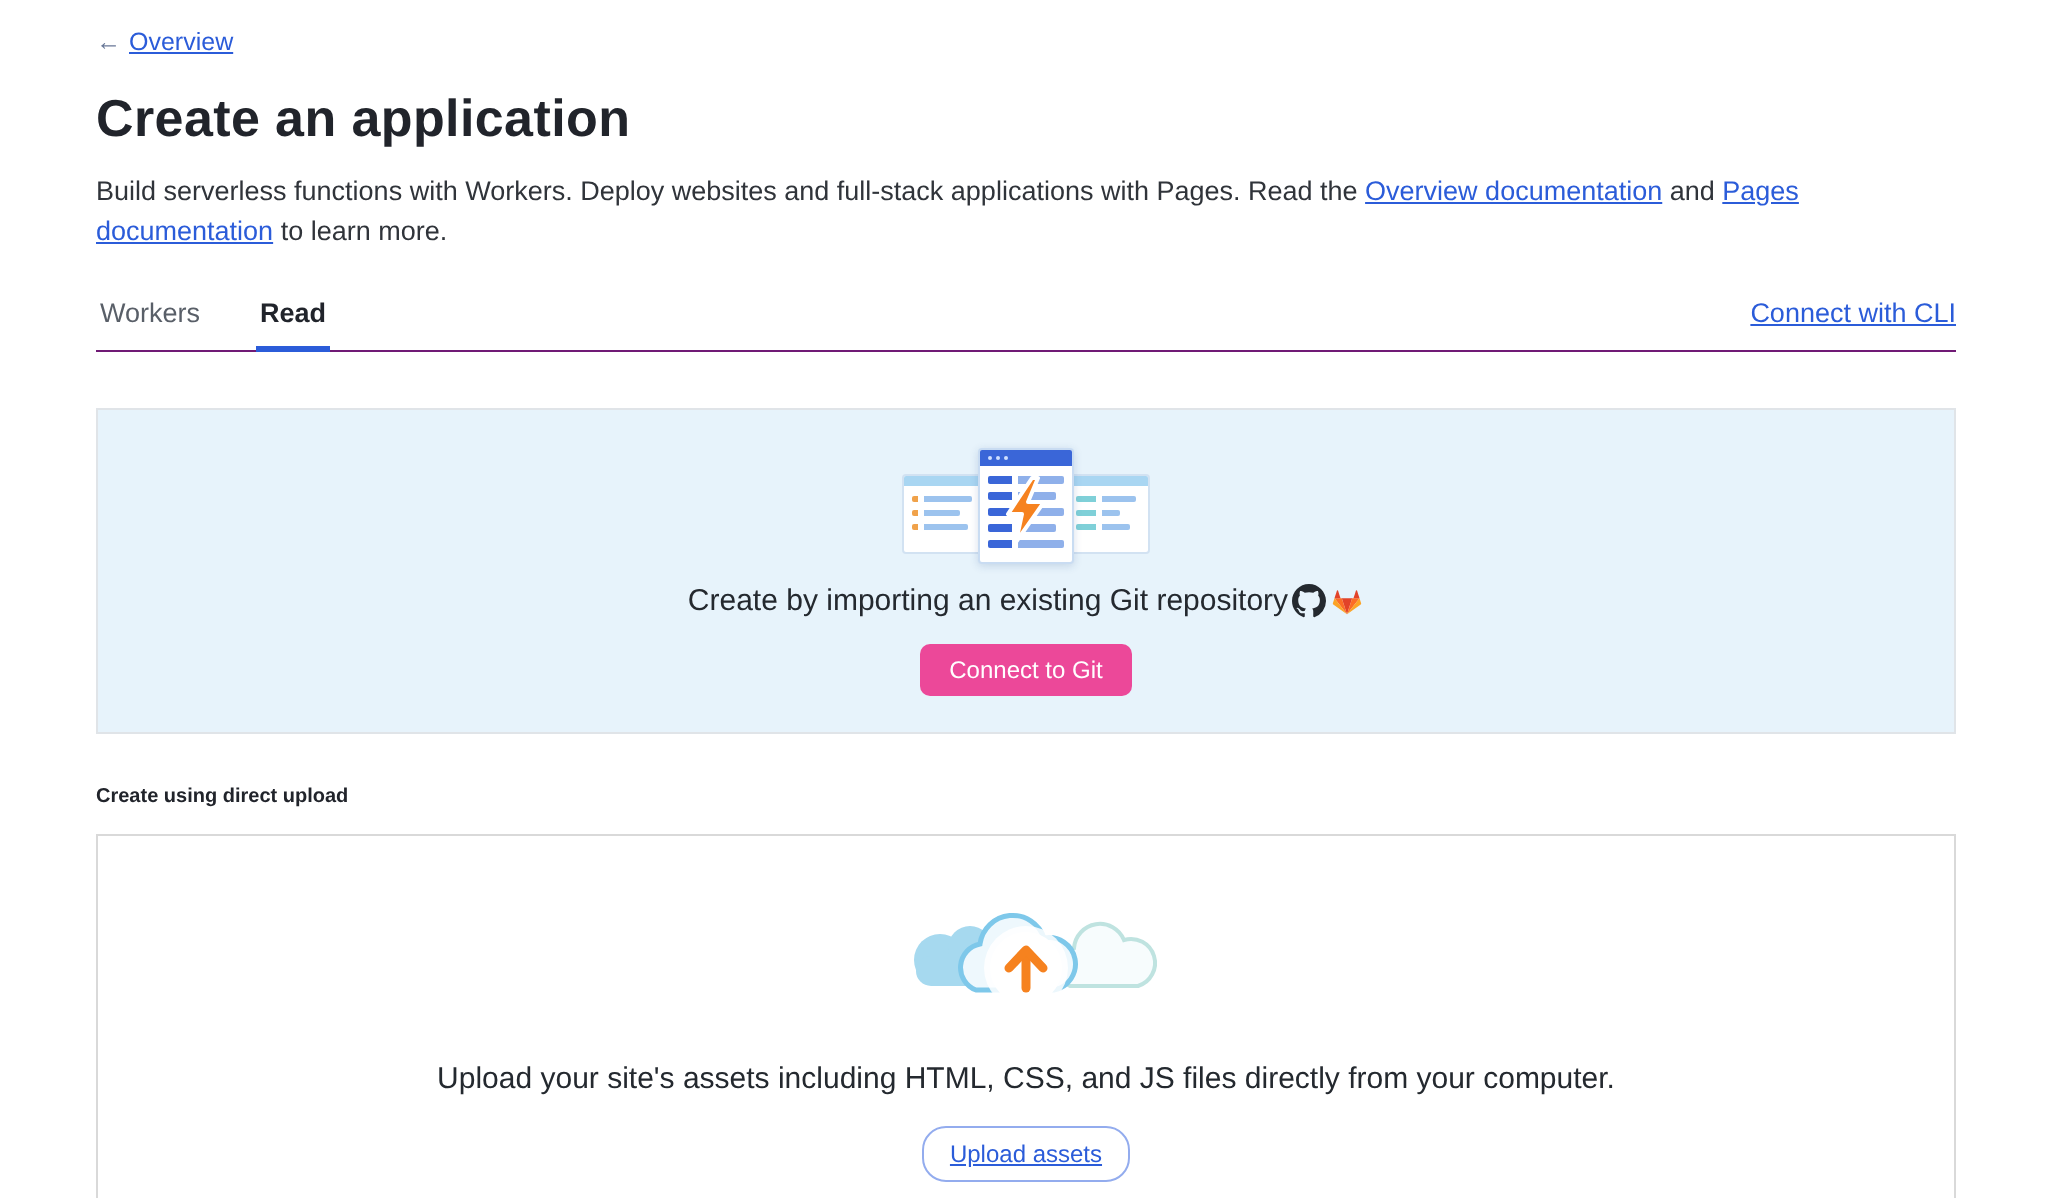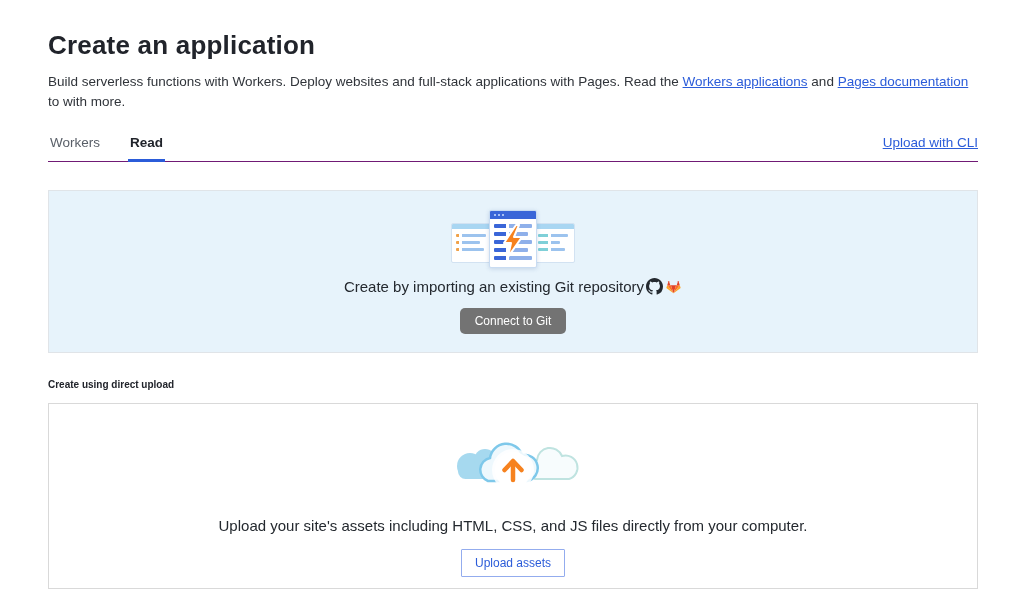--- a/index.html
+++ b/index.html
@@ -60,51 +60,54 @@
   .row-teal { height: 3px; border-radius: 1px;
     background: linear-gradient(90deg, #7fd0d8 0 10px, transparent 10px 13px, #9cc3ee 13px 100%); }
   .row-teal.w1 { width: 30px; } .row-teal.w2 { width: 22px; } .row-teal.w3 { width: 27px; }
   .row-blue2 { height: 4px; border-radius: 1px;
     background: linear-gradient(90deg, #3a66d8 0 12px, transparent 12px 15px, #8fb0ea 15px 100%); }
   .row-blue2.s { width: 38px; } .row-blue2.m { width: 34px; }
   .bolt { position: absolute; left: 50%; top: 54%; transform: translate(-50%,-50%); z-index: 3; }
 
   
   .btn-primary {
-    margin-top: 13px; background: #737373; color: #ffffff; border: none; border-radius: 5px;
+    margin-top: 13px; background: #ec4899; color: #ffffff; border: none; border-radius: 5px;
     font-family: inherit; font-size: 12px; padding: 6px 15px; cursor: pointer;
   }
 
   
   .upload-heading { margin-top: 26px; font-size: 10px; font-weight: 700; color: #21242b; }
   .upload-panel {
     margin-top: 13px; background: #ffffff; border: 1px solid #d9d9d9;
     height: 186px; display: flex; flex-direction: column; align-items: center; justify-content: center;
   }
   .upload-text { font-size: 15px; color: #24292f; margin-top: 17px; }
   .btn-outline {
-    margin-top: 15px; background: #ffffff; color: #2b5cd9; border: 1px solid #93acee; border-radius: 1px;
-    font-family: inherit; font-size: 12px; padding: 6px 13px; cursor: pointer;
+    margin-top: 15px; background: #ffffff; color: #2b5cd9; border: 1px solid #93acee; border-radius: 12px;
+    font-family: inherit; font-size: 12px; padding: 6px 13px; cursor: pointer; text-decoration: underline;
   }
 </style>
 </head>
 <body>
 
 <div class="container">
 
+  <div class="back-row">
+    <span class="back-arrow">←</span><a class="back-link">Overview</a>
+  </div>
 
   <h1 class="page-title">Create an application</h1>
 
-  <p class="page-desc"><span>Build serverless functions with Workers. Deploy websites and full-stack applications with Pages. Read the </span><a>Workers applications</a><span> and </span><a>Pages documentation</a><span> to with more.</span></p>
+  <p class="page-desc"><span>Build serverless functions with Workers. Deploy websites and full-stack applications with Pages. Read the </span><a>Overview documentation</a><span> and </span><a>Pages documentation</a><span> to learn more.</span></p>
 
   <div class="tabbar">
     <div class="tab">Workers</div>
     <div class="tab active">Read</div>
     <div class="tab-spacer"></div>
-    <a class="cli-link">Upload with CLI</a>
+    <a class="cli-link">Connect with CLI</a>
   </div>
 
   <div class="git-panel">
 
     <div class="win-illus">
       <div class="win-card win-left">
         <div class="win-head-lite"></div>
         <div class="win-body">
           <i class="row-dotline w1"></i>
           <i class="row-dotline w2"></i>

